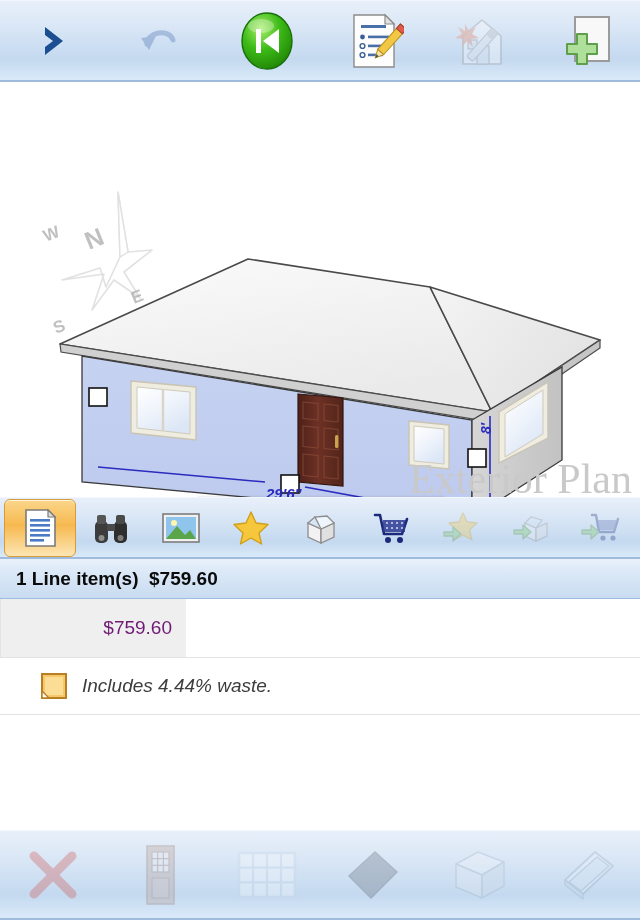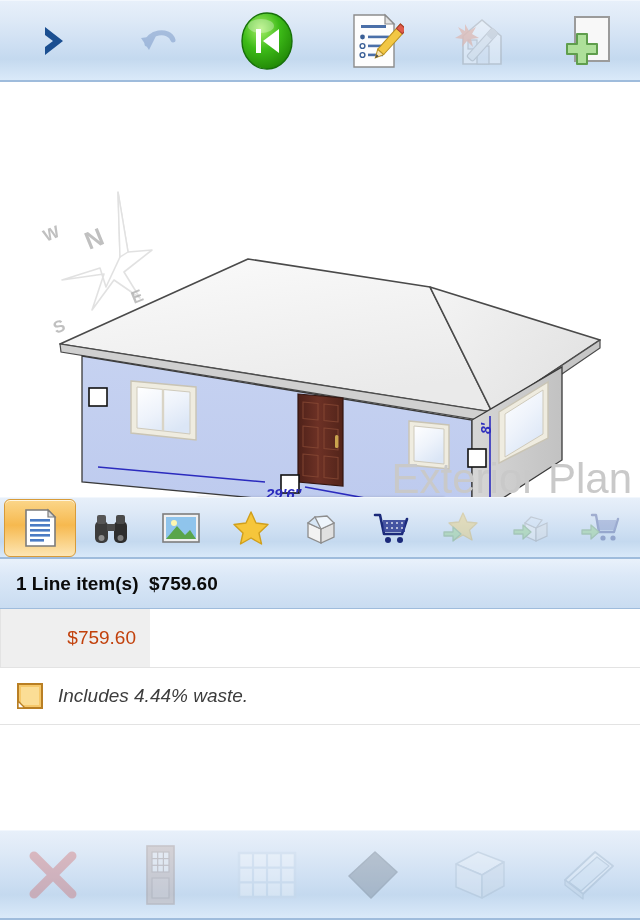--- a/index.html
+++ b/index.html
@@ -35,21 +35,21 @@
   .ico{display:block;}
   .faded{opacity:.30;}
 
   
   #view3d{
     position:relative;width:640px;height:415px;background:#ffffff;overflow:hidden;
   }
   #plan-watermark{
     position:absolute;right:8px;top:455px;
     font-size:42px;color:#c9c9c9;letter-spacing:0px;white-space:nowrap;
-    font-family:Liberation Sans, sans-serif;font-weight:400;
+    font-family:Liberation Serif, serif;font-weight:400;
   }
   .dimlabel{
     position:absolute;color:#2b2bbe;font-style:italic;font-weight:bold;
     font-size:15px;font-family:"Liberation Sans", sans-serif;white-space:nowrap;
   }
   #dim-width{left:266px;top:403px;}
   #dim-height{left:478px;top:352px;transform:rotate(-90deg);transform-origin:left top;font-size:14px;}
 
   
   #items-tab{
@@ -73,21 +73,21 @@
     cursor:pointer;border-radius:6px;box-sizing:border-box;
   }
   #icon-strip .strip-btn.selected{
     background:linear-gradient(to bottom,#fbd68a 0%,#f6b94f 45%,#fde6b4 100%);
     border:1px solid #d79b3a;
     box-shadow:inset 0 1px 0 #fff6e0;
   }
 
   
   #summary-bar{
-    height:50px;display:flex;align-items:center;box-sizing:border-box;
+    height:40px;display:flex;align-items:center;box-sizing:border-box;
     padding:0 10px 0 16px;
     background:linear-gradient(to bottom,#e9f1fb 0%,#dbe8f7 35%,#c9dcf1 100%);
     border-bottom:1px solid #9fbcdc;position:relative;
   }
   #summary-bar .sum-text{font-size:19px;font-weight:bold;color:#0b0b0b;white-space:pre;}
   #summary-bar .sum-actions{margin-left:auto;display:flex;align-items:center;gap:22px;padding-right:8px;}
   #btn-all{
     border:2px dashed #1f2fa8;padding:1px 6px;border-radius:2px;
     font-size:17px;font-weight:bold;color:#2a2a2a;line-height:1.05;cursor:pointer;
     background:transparent;
@@ -97,26 +97,26 @@
   #list{background:#ffffff;}
   .line-row{
     display:flex;align-items:stretch;min-height:58px;border-bottom:1px solid #e3e3e3;
     cursor:pointer;
   }
   .line-row .desc{
     flex:1 1 auto;display:flex;align-items:center;padding-left:10px;
     font-size:19px;color:#3d3d3d;white-space:pre;
   }
   .line-row .price{
-    width:150px;display:flex;align-items:center;justify-content:flex-end;
-    padding-right:14px;font-size:19px;color:#c2410c;
+    width:186px;display:flex;align-items:center;justify-content:flex-end;
+    padding-right:14px;font-size:19px;color:#701a75;
     background:#efefef;border-left:1px solid #e3e3e3;box-sizing:border-box;
   }
   .note-row{
-    display:flex;align-items:center;gap:14px;padding:14px 0 14px 16px;
+    display:flex;align-items:center;gap:14px;padding:14px 0 14px 40px;
     border-bottom:1px solid #e3e3e3;background:#fff;
   }
   .note-row .note-text{
     font-size:19px;font-style:italic;color:#3d3d3d;
   }
 
   
   #bottom-toolbar{
     position:absolute;left:0;bottom:0;width:640px;height:90px;
     display:flex;align-items:center;

